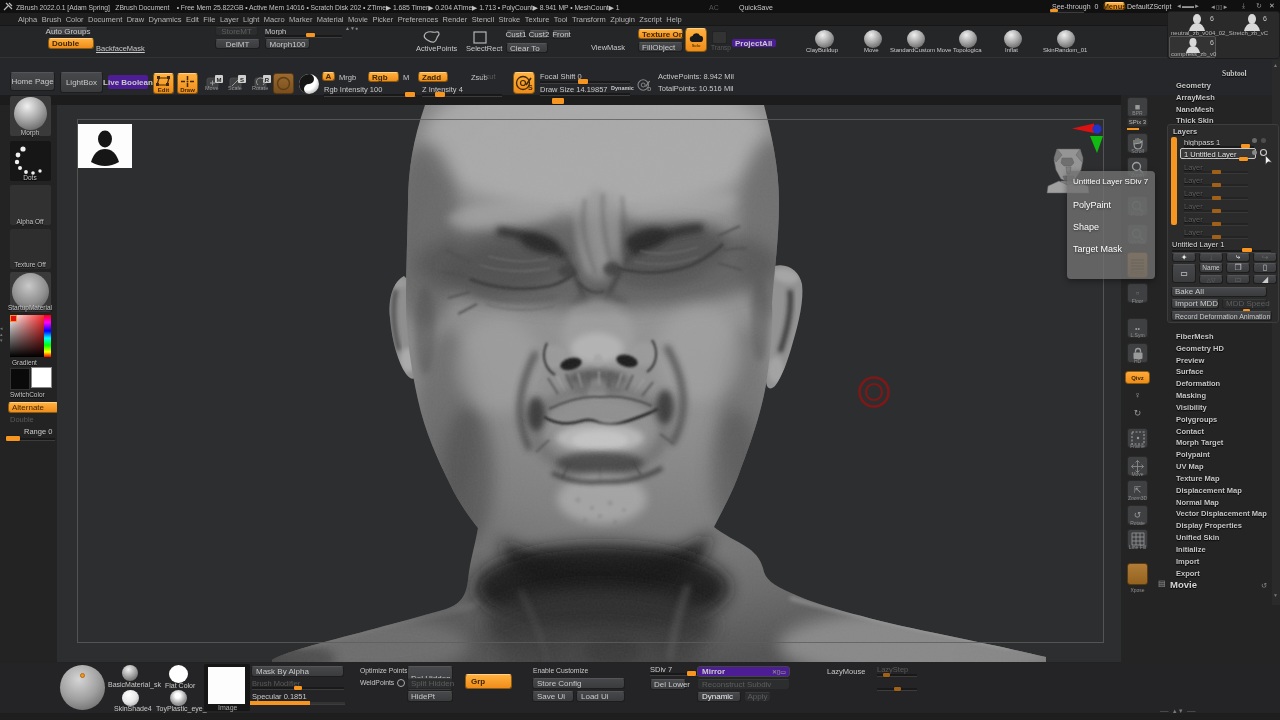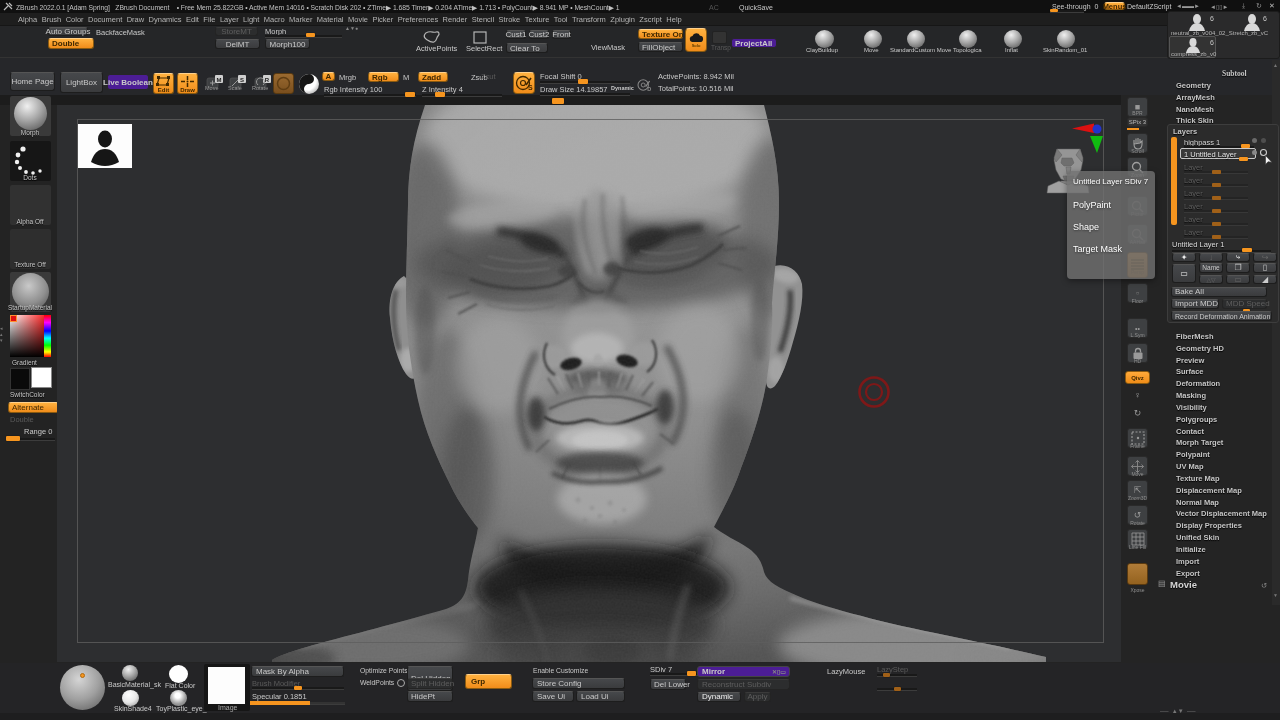--- a/index.html
+++ b/index.html
@@ -74,21 +74,21 @@
     <span>Texture</span>
     <span>Tool</span>
     <span>Transform</span>
     <span>Zplugin</span>
     <span>Zscript</span>
     <span>Help</span>
   </div>
 
 <div class="abs" style="left:0;top:26px;width:1280px;height:31px;background:#252628;"></div>
 <div class="btn" style="left:48px;top:27px;width:40px;height:9px;">Auto Groups</div>
-<div class="lbl" style="left:96px;top:28px;">BackfaceMask</div>
+<div class="lbl" style="left:96px;top:44px;text-decoration:underline;">BackfaceMask</div>
 <div class="obtn" style="left:48px;top:38px;width:46px;height:11px;justify-content:flex-start;padding-left:3px;">Double</div>
 <div class="btn dim" style="left:215px;top:27px;width:43px;height:9px;">StoreMT</div>
 <div class="lbl" style="left:265px;top:27px;">Morph</div>
 <div class="track" style="left:265px;top:35px;width:77px;"></div>
 <div class="knob" style="left:306px;top:33px;width:9px;height:4px;"></div>
 <div class="lbl" style="left:345px;top:25px;font-size:5px;color:#888;">▲▼●</div>
 <div class="btn" style="left:215px;top:39px;width:45px;height:10px;">DelMT</div>
 <div class="btn" style="left:265px;top:39px;width:45px;height:10px;">Morph100</div>
 <svg class="abs" style="left:422px;top:30px;" width="19" height="14" viewBox="0 0 19 14">
     <path d="M4,9 C1,7 2,3 6,2 C10,1 12,3 14,2 C17,1 18,4 16,6 C14,8 15,11 12,12 C9,13 7,11 4,9 Z" fill="none" stroke="#b5b5b5" stroke-width="1.2"></path>

